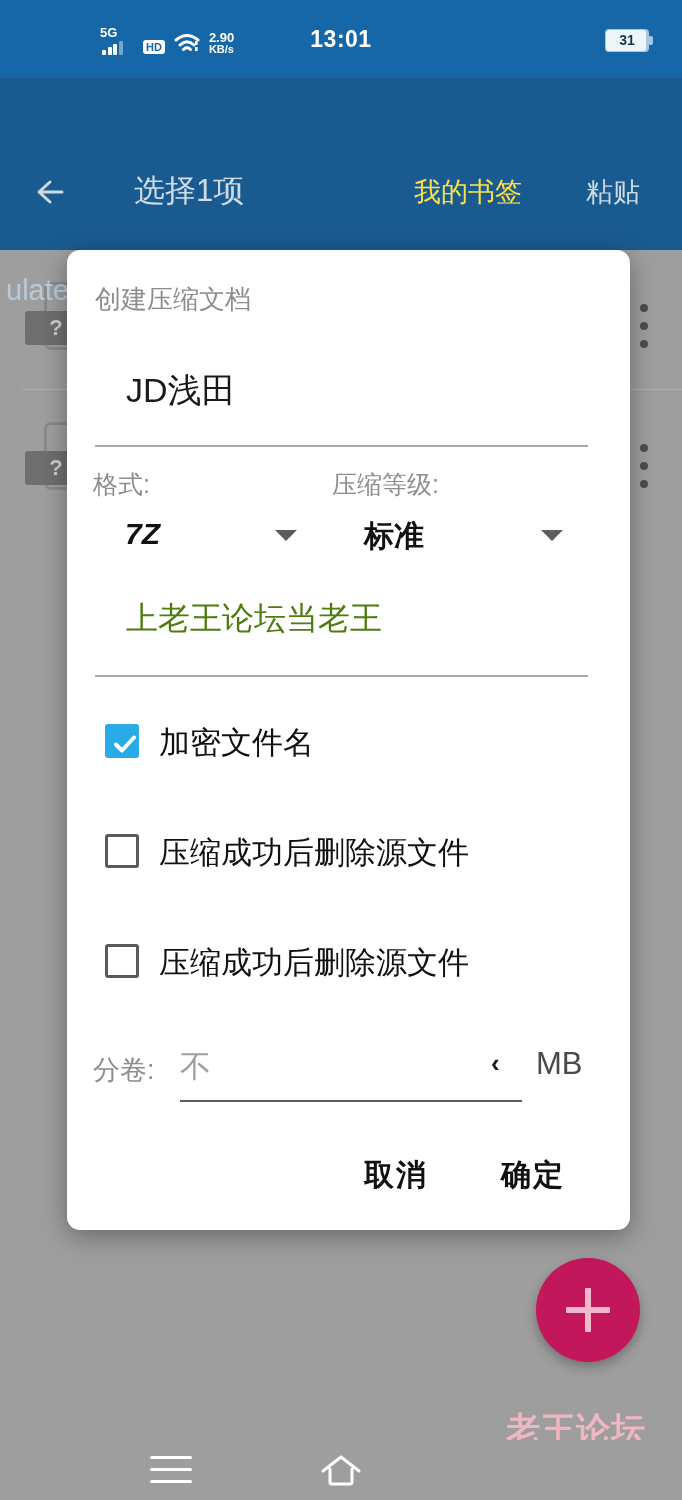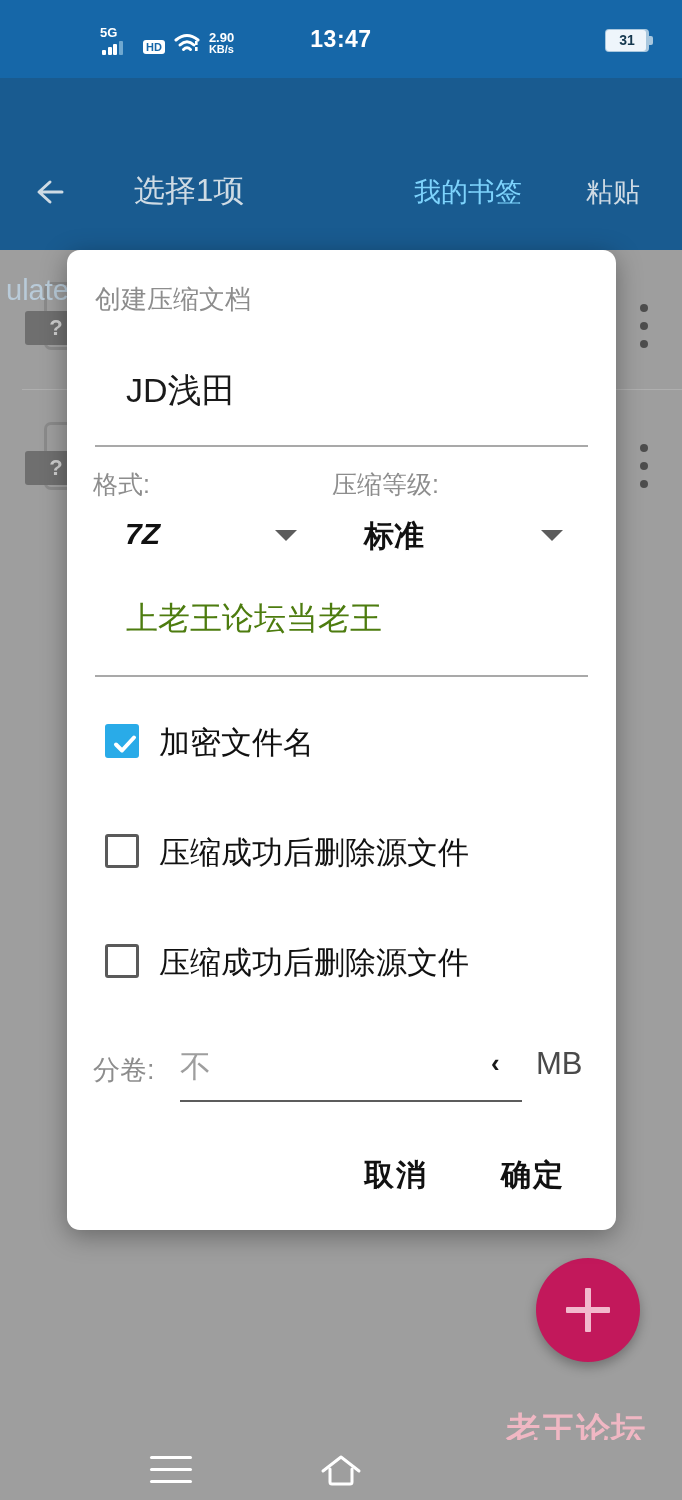--- a/index.html
+++ b/index.html
@@ -106,21 +106,21 @@
     width: 44px; height: 40px;
     z-index: 3;
   }
   .title-select {
     position: absolute; left: 134px; top: 92px;
     font-size: 31px; color: #cfdbe4; font-weight: 400;
     z-index: 3;
   }
   .act-bookmark {
     position: absolute; left: 414px; top: 96px;
-    font-size: 27px; color: #7dd3fc;
+    font-size: 27px; color: #fde047;
     z-index: 3;
   }
   .act-paste {
     position: absolute; left: 586px; top: 96px;
     font-size: 27px; color: #cfdbe4;
     z-index: 3;
   }
   .crumbs {
     position: absolute; left: 0; top: 196px;
     width: 682px;
@@ -238,20 +238,21 @@
   
   .dialog {
     position: absolute;
     left: 67px; top: 250px;
     width: 549px; height: 980px;
     background: #ffffff;
     border-radius: 13px;
     z-index: 40;
     box-shadow: 0 6px 26px rgba(0,0,0,0.35);
     overflow: hidden;
+    padding-left: 14px;
   }
   .dlg-title {
     position: absolute; left: 28px; top: 32px;
     font-size: 26px; color: #8d8d8d;
   }
   .dlg-name {
     position: absolute; left: 59px; top: 118px;
     font-size: 34px; color: #1a1a1a;
   }
   .dlg-underline1 {
@@ -423,21 +424,21 @@
           <path d="M9.5 16.5 Q13 13 16.5 16.5" stroke="#fff" stroke-width="3" fill="none" stroke-linecap="round"></path>
           <rect x="21" y="8" width="2.6" height="4" fill="#fff"></rect>
           <rect x="21" y="14" width="2.6" height="4" fill="#fff"></rect>
         </svg>
       </span>
       <span class="speed">
         <span>2.90</span>
         <span class="unit">KB/s</span>
       </span>
     </div>
-    <div class="sb-clock">13:47</div>
+    <div class="sb-clock">13:01</div>
     <div class="battery">
       <div class="fill"></div>
       <div class="num">31</div>
     </div>
   </div>
 
   <div class="appbar">
     <div class="back-arrow">
       <svg width="44" height="40" viewBox="0 0 44 40">
         <path d="M30 20 L8 20 M18 10 L7 20 L18 30" stroke="#cfdbe4" stroke-width="3" fill="none" stroke-linecap="round" stroke-linejoin="round"></path>

